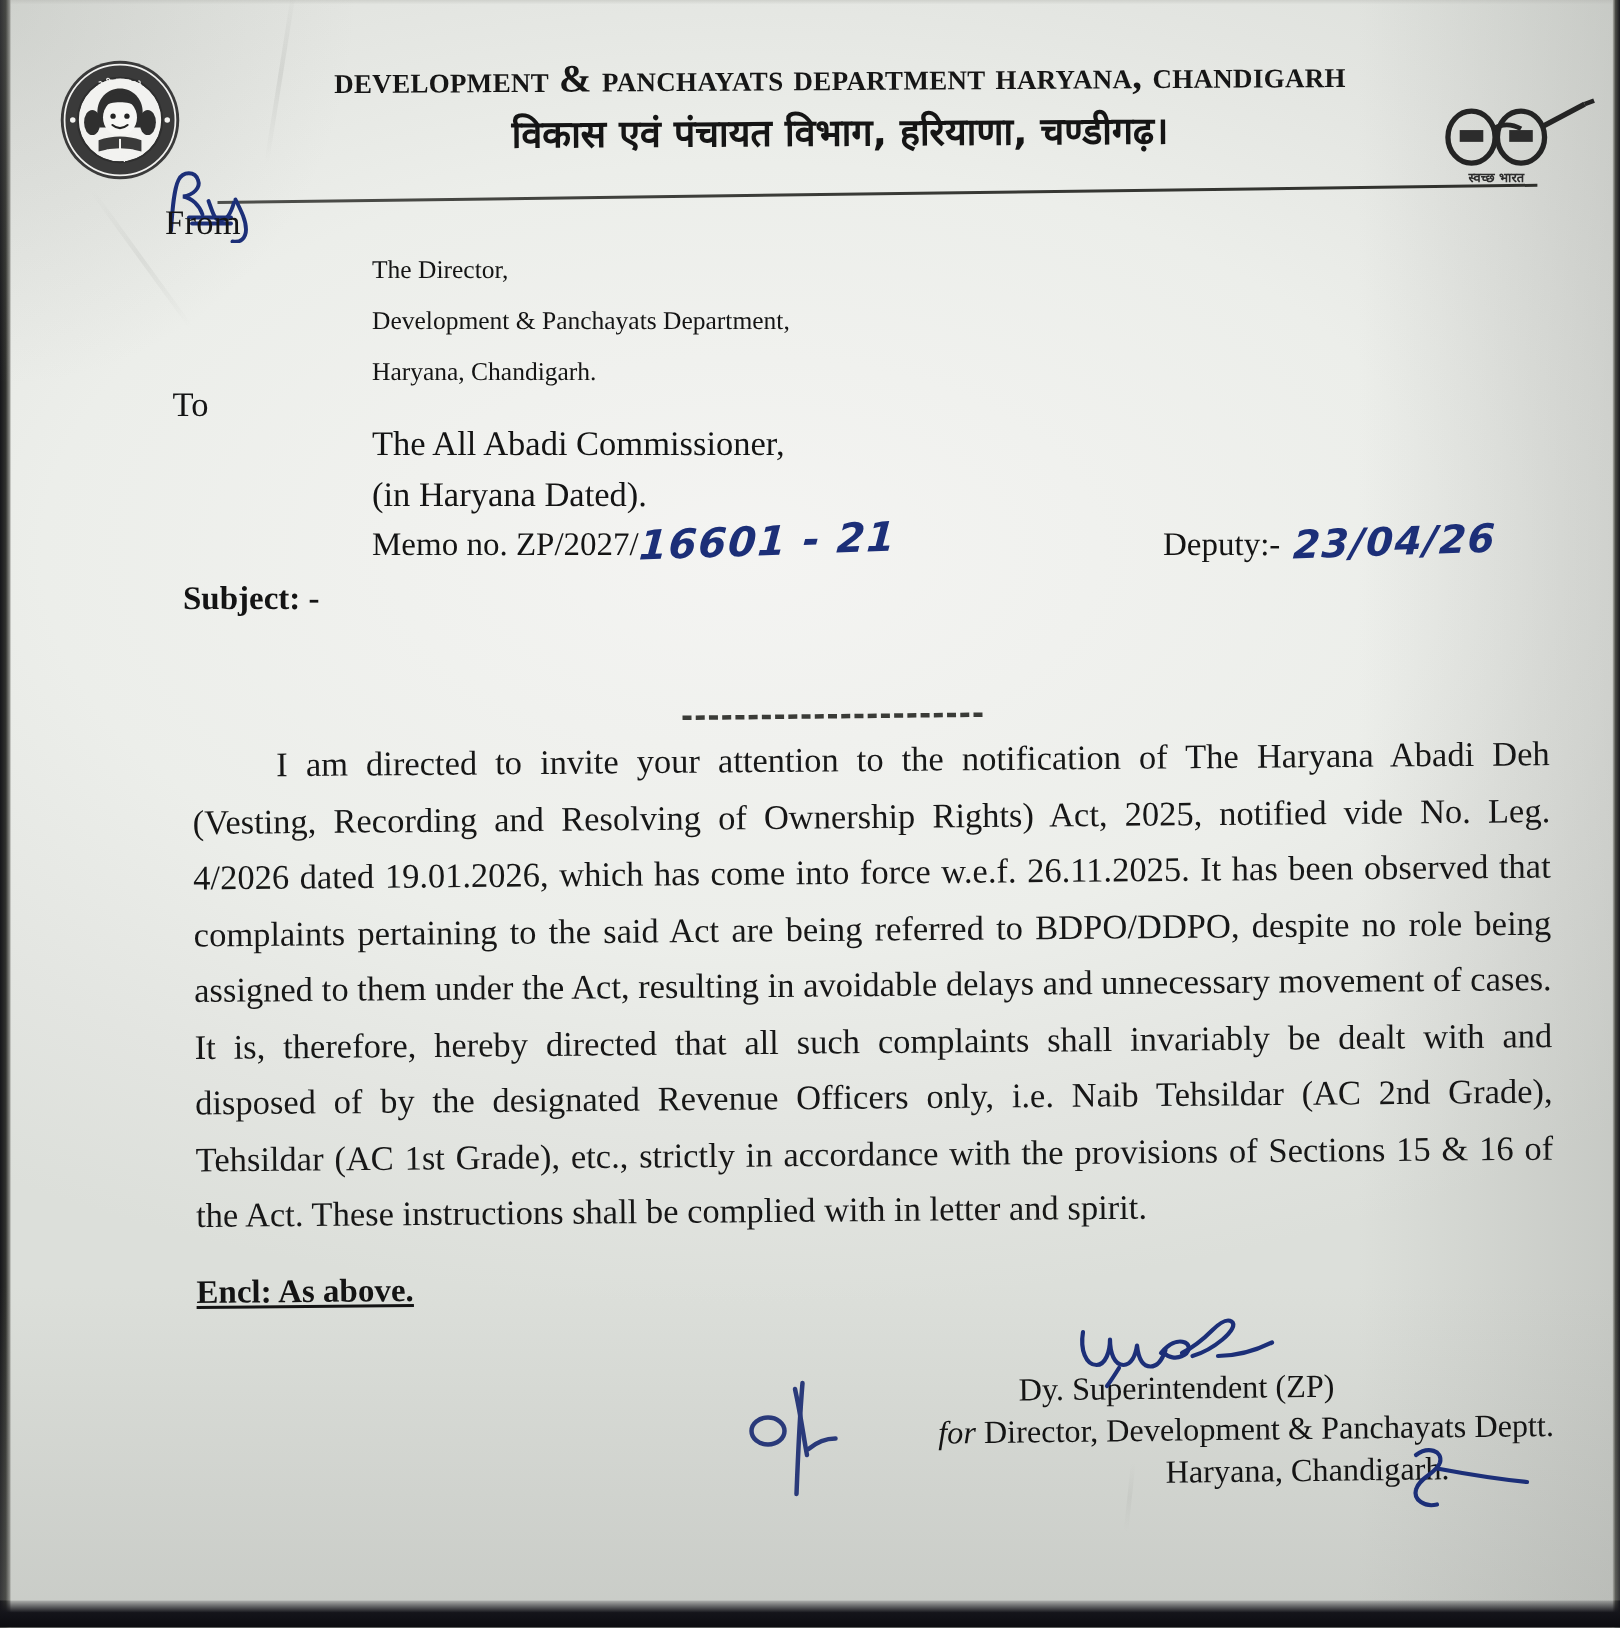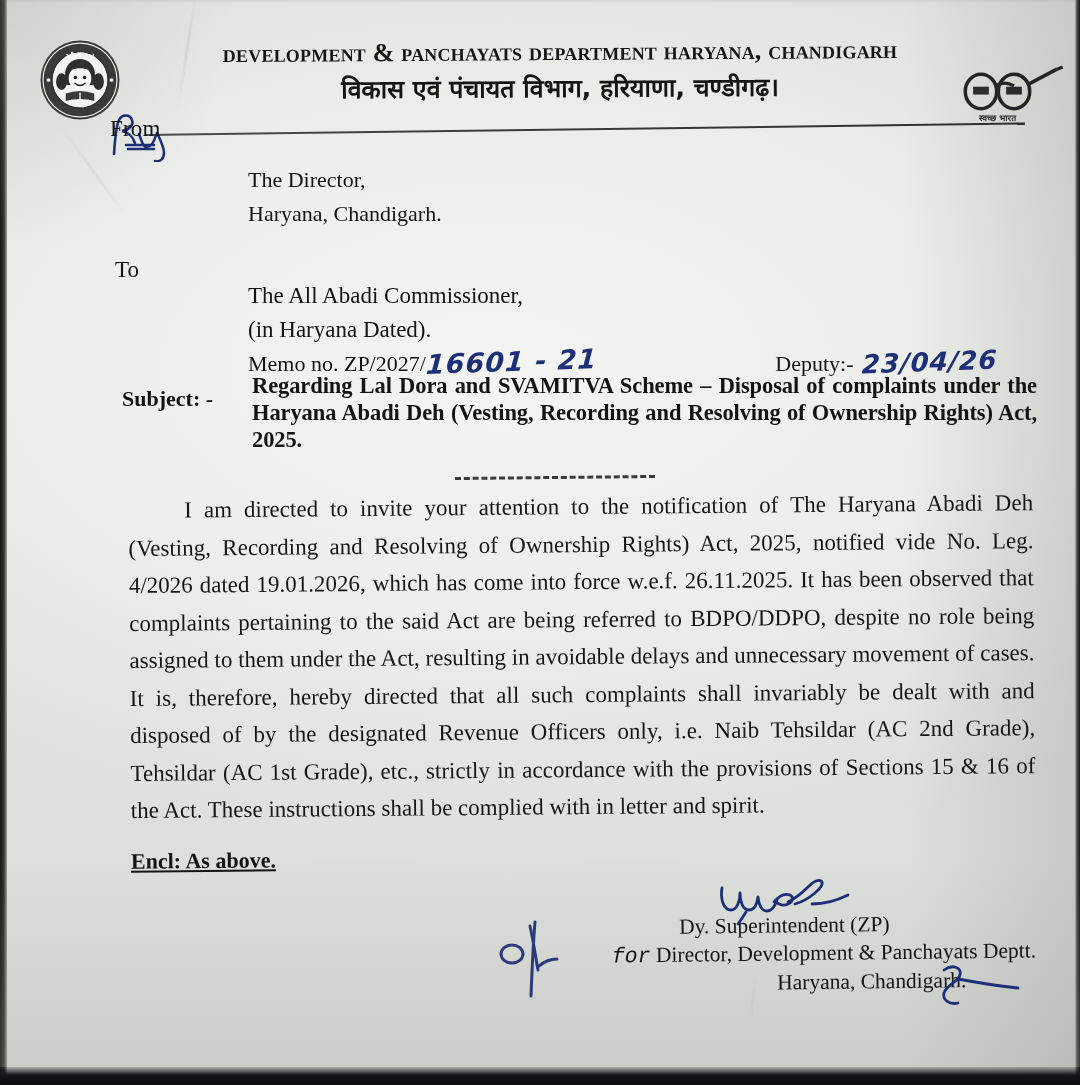--- a/index.html
+++ b/index.html
@@ -109,35 +109,35 @@
   #header-rule {
     position: absolute; left: 145px; top: 134px;
     width: 880px; height: 2px;
     background: linear-gradient(90deg,#4e4f4b, #3b3c38 40%, #2f302c 100%);
     transform: rotate(-0.75deg);
     transform-origin: left center;
   }
 
   
   #from-label {
-    position: absolute; left: 110px; top: 116px;
+    position: absolute; left: 110px; top: 136px;
     font-size: 23px; letter-spacing: .2px;
   }
   #to-label {
     position: absolute; left: 115px; top: 257px;
     font-size: 23px;
   }
   #subject-label {
     position: absolute; left: 122px; top: 386px;
     font-size: 22px; font-weight: 700; text-align: right;
   }
 
   #from-address {
     position: absolute; left: 248px; top: 163px;
-    font-size: 22px; line-height: 34px;
+    font-size: 17px; line-height: 34px;
   }
   #to-address {
     position: absolute; left: 248px; top: 279px;
     font-size: 23px; line-height: 34px;
   }
 
   #memo-line {
     position: absolute; left: 248px; top: 346px;
     font-size: 22px;
     white-space: nowrap;
@@ -204,21 +204,21 @@
   
   #signature-block {
     position: absolute; left: 596px; top: 911px;
     width: 440px;
     text-align: right;
     font-size: 21.5px;
     line-height: 28px;
     transform: rotate(-0.7deg);
   }
   #sig-title-line { padding-right: 146px; }
-  #sig-for { font-style: italic; font-family: Liberation Mono, monospace; }
+  #sig-for { font-style: italic; }
   #sig-place { padding-right: 70px; }
 
   
   .inkmark { position: absolute; pointer-events: none; }
   #ink-from   { left: 108px; top: 104px;  width: 92px;  height: 58px; }
   #ink-sign   { left: 716px; top: 876px;  width: 160px; height: 54px; }
   #ink-oc     { left: 495px; top: 916px;  width: 88px;  height: 86px; }
   #ink-tail   { left: 938px; top: 962px;  width: 86px;  height: 46px; }
 </style>
 </head>
@@ -296,35 +296,35 @@
       <path d="M31 30c3 8 4 13 8 13 4 0 7-5 9-12"></path>
       <path d="M49 29c4 8 7 14 7 20 0 6-4 9-9 8"></path>
       <path d="M18 41h28"></path>
       <path d="M20 45h26"></path>
     </g>
   </svg>
 
   <div id="from-label" class="ink">From</div>
   <div id="from-address" class="ink">
     <div>The Director,</div>
+    <div>Development &amp; Panchayats Department,</div>
     <div>Haryana, Chandigarh.</div>
   </div>
 
   <div id="to-label" class="ink">To</div>
   <div id="to-address" class="ink">
     <div>The All Abadi Commissioner,</div>
     <div>(in Haryana Dated).</div>
   </div>
 
   <div id="memo-line" class="ink">
     <span>Memo no. ZP/2027/</span><span class="hand" id="memo-number">16601 - 21</span><span id="memo-dated-label">Deputy:-</span><span class="hand" id="memo-date">23/04/26</span>
   </div>
 
   <div id="subject-label" class="ink">Subject: -</div>
-  <div id="subject-text" class="ink">Regarding Lal Dora and SVAMITVA Scheme – Disposal of complaints under the Haryana Abadi Deh (Vesting, Recording and Resolving of Ownership Rights) Act, 2025.</div>
 
   <div id="separator"></div>
 
   <div id="body-text">I am directed to invite your attention to the notification of The Haryana Abadi Deh (Vesting, Recording and Resolving of Ownership Rights) Act, 2025, notified vide No. Leg. 4/2026 dated 19.01.2026, which has come into force w.e.f. 26.11.2025. It has been observed that complaints pertaining to the said Act are being referred to BDPO/DDPO, despite no role being assigned to them under the Act, resulting in avoidable delays and unnecessary movement of cases. It is, therefore, hereby directed that all such complaints shall invariably be dealt with and disposed of by the designated Revenue Officers only, i.e. Naib Tehsildar (AC 2nd Grade), Tehsildar (AC 1st Grade), etc., strictly in accordance with the provisions of Sections 15 &amp; 16 of the Act. These instructions shall be complied with in letter and spirit.</div>
 
   <div id="encl" class="ink">Encl: As above.</div>
 
   <div id="signature-block" class="ink">
     <div id="sig-title-line">Dy. Superintendent (ZP)</div>
     <div><span id="sig-for">for</span> <span>Director, Development &amp; Panchayats Deptt.</span></div>

